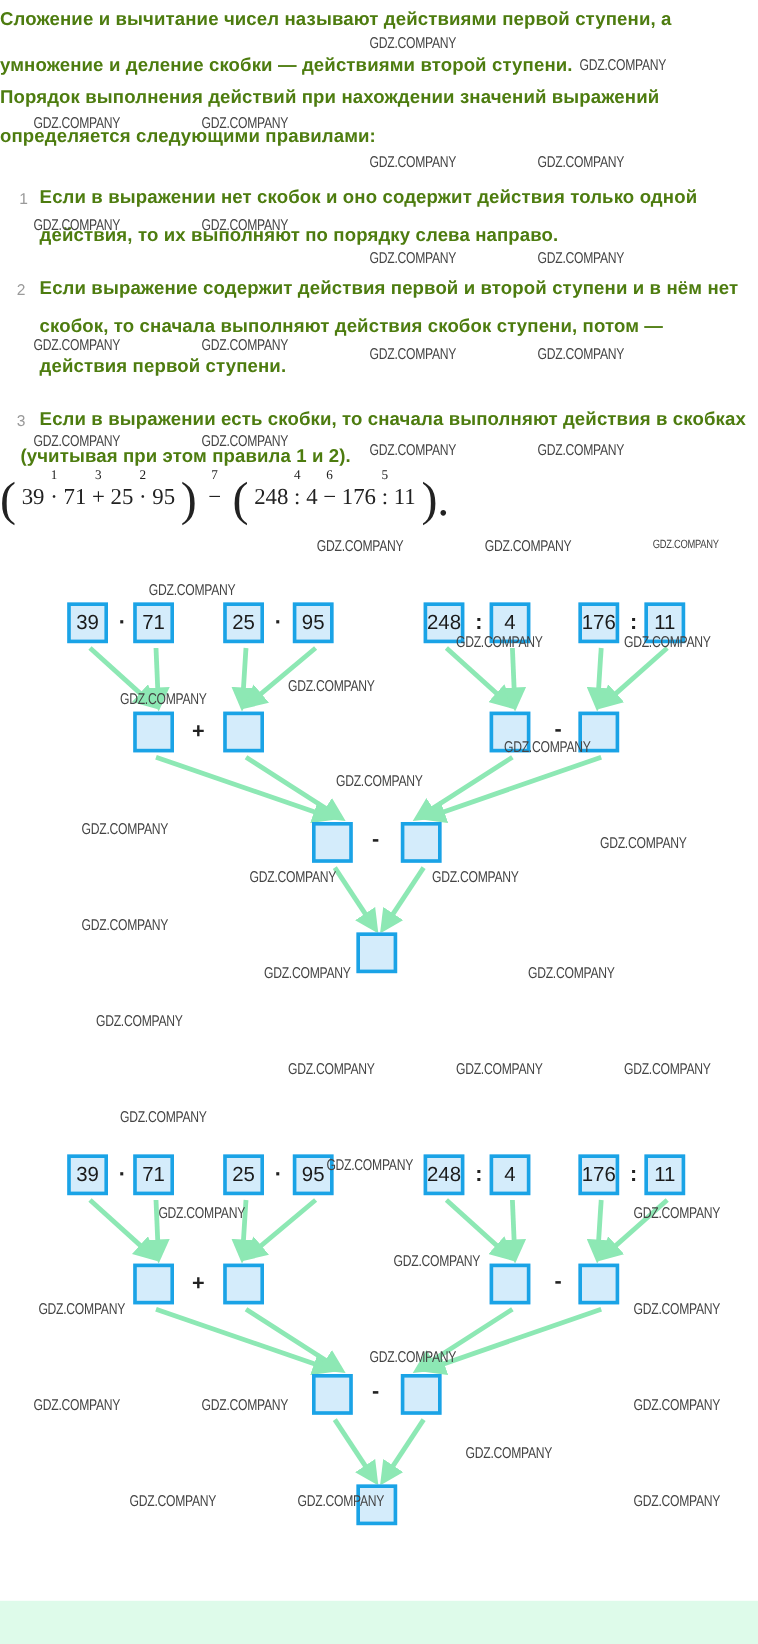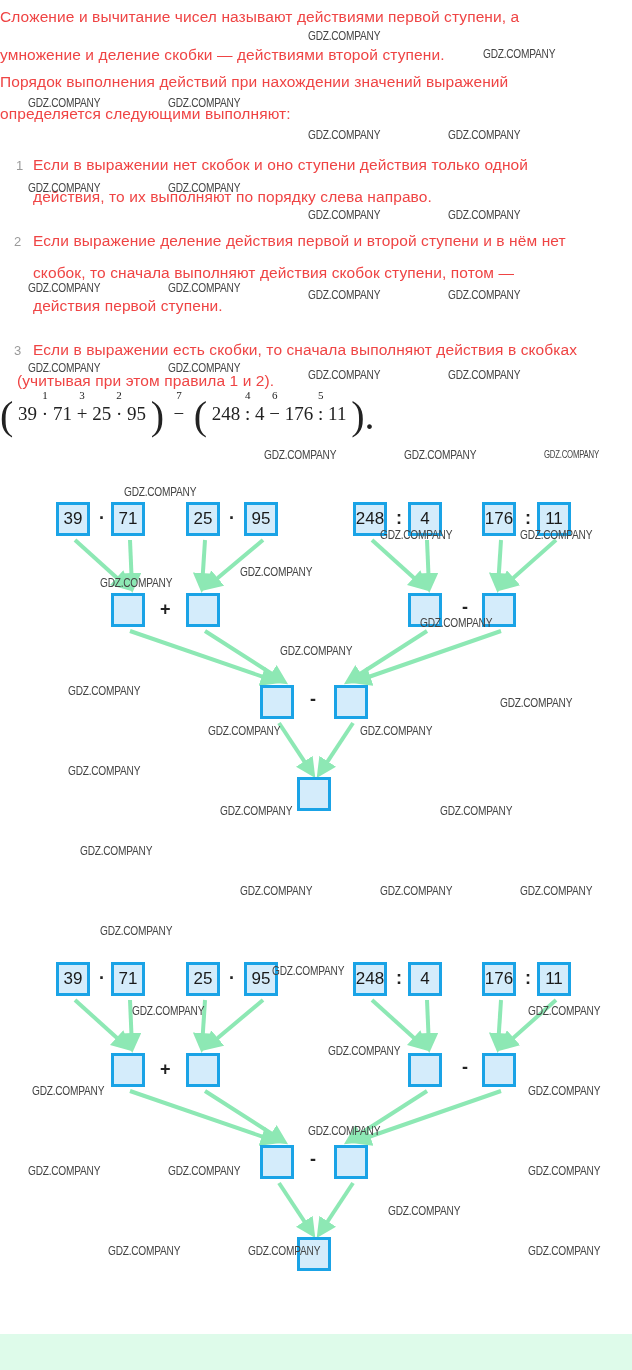--- a/index.html
+++ b/index.html
@@ -1,45 +1,45 @@
 <!DOCTYPE html>
 <html><head>
 <meta charset="utf-8">
 <style>
   html, body { margin:0; padding:0; background:#fff; }
   body { width:632px; height:1370px; position:relative; overflow:hidden;
          font-family:"Liberation Sans", sans-serif; color:#2b2b2b; }
-  .p { position:absolute; font-size:15.5px; font-weight:normal; color:#ef4444; white-space:nowrap; letter-spacing:0.1px; }
+  .p { position:absolute; font-size:15.5px; font-weight:bold; color:#4d7c0f; white-space:nowrap; letter-spacing:0.1px; }
   .num { position:absolute; font-size:13px; color:#9a9a9a; }
   .wm { position:absolute; font-family:"Liberation Sans Narrow","Liberation Sans", sans-serif; font-size:13px; color:#444; transform:scaleX(0.78); transform-origin:left top; white-space:nowrap; letter-spacing:-0.3px; }
   .wm.small { font-size:10px; }
   .expr { position:absolute; left:0; top:392px; font-family:"Liberation Serif", serif; font-size:19px; color:#222; white-space:nowrap; }
   .expr .paren { font-size:40px; vertical-align:-9px; font-weight:100; }
   .expr .op { position:relative; display:inline-block; }
   .expr .op sup { position:absolute; top:-14px; left:50%; transform:translateX(-50%); font-size:11px; }
   .diagram { position:absolute; left:0; width:632px; height:340px; }
   .box { position:absolute; width:34px; height:34px; background:#d4ecfb; border:3px solid #1aa3e6; box-sizing:border-box;
          display:flex; align-items:center; justify-content:center; font-size:17px; color:#1a1a1a; font-family:"Liberation Sans", sans-serif; }
   .sym { position:absolute; font-size:18px; font-weight:bold; color:#222; font-family:"Liberation Sans", sans-serif; }
   .footer { position:absolute; left:0; top:1334px; width:632px; height:36px; background:#defbea; }
 </style>
 </head>
 <body>
 
 <div class="p" style="left:0;top:8px">Сложение и вычитание чисел называют действиями первой ступени, а</div>
 <div class="p" style="left:0;top:46px">умножение и деление скобки — действиями второй ступени.</div>
 <div class="p" style="left:0;top:73px">Порядок выполнения действий при нахождении значений выражений</div>
-<div class="p" style="left:0;top:105px">определяется следующими выполняют:</div>
+<div class="p" style="left:0;top:105px">определяется следующими правилами:</div>
 
 <div class="num" style="left:16px;top:158px">1</div>
-<div class="p" style="left:33px;top:156px">Если в выражении нет скобок и оно ступени действия только одной</div>
+<div class="p" style="left:33px;top:156px">Если в выражении нет скобок и оно содержит действия только одной</div>
 <div class="p" style="left:33px;top:188px">действия, то их выполняют по порядку слева направо.</div>
 
 <div class="num" style="left:14px;top:234px">2</div>
-<div class="p" style="left:33px;top:232px">Если выражение деление действия первой и второй ступени и в нём нет</div>
+<div class="p" style="left:33px;top:232px">Если выражение содержит действия первой и второй ступени и в нём нет</div>
 <div class="p" style="left:33px;top:264px">скобок, то сначала выполняют действия скобок ступени, потом —</div>
 <div class="p" style="left:33px;top:297px">действия первой ступени.</div>
 
 <div class="num" style="left:14px;top:343px">3</div>
 <div class="p" style="left:33px;top:341px">Если в выражении есть скобки, то сначала выполняют действия в скобках</div>
 <div class="p" style="left:17px;top:372px">(учитывая при этом правила 1 и 2).</div>
 
 <div class="expr">
   <span class="paren">(</span>
   <span>39</span>

